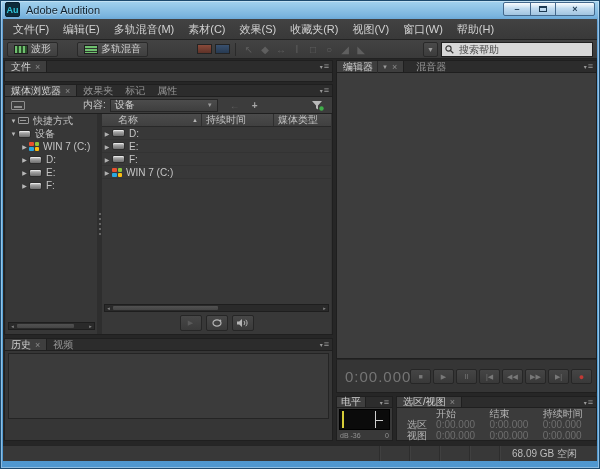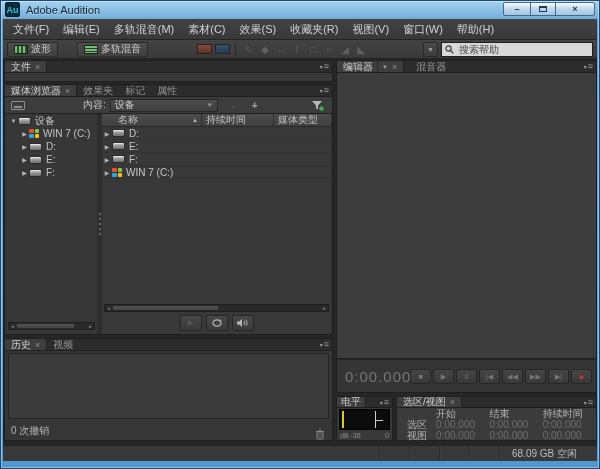--- a/index.html
+++ b/index.html
@@ -214,20 +214,25 @@
               <circle cx="10.5" cy="8.5" r="2.2" fill="#3fae49"></circle>
             </svg>
         </span>
       </div>
 
       <div style="position:absolute;left:1px;top:55px;width:329px;height:221px;background:#333;border:1px solid #1f1f1f;border-top:none;">
 
         <div class="treecol" style="left:1px;top:0;width:91px;bottom:0;">
           <div class="trow" style="padding-left:3px;">
             <span class="ar">▼</span>
+            <span class="sc-ic"></span>
+            <span>快捷方式</span>
+          </div>
+          <div class="trow" style="padding-left:3px;">
+            <span class="ar">▼</span>
             <span class="drive"></span>
             <span>设备</span>
           </div>
           <div class="trow" style="padding-left:14px;">
             <span class="ar">▶</span>
             <span class="winflag">
                 <i></i>
                 <i></i>
                 <i></i>
                 <i></i>
@@ -331,32 +336,20 @@
         <div class="tab">
             <span>视频</span>
           </div>
         <div class="pm">
             <span class="a">▾</span>
             <span class="l">≡</span>
           </div>
       </div>
       <div style="position:absolute;left:1px;top:292px;width:329px;height:90px;background:#363636;border:1px solid #1f1f1f;border-top:none;">
         <div style="position:absolute;left:3px;right:3px;top:2px;height:66px;background:#3b3b3b;border:1px solid #242424;"></div>
-        <div style="position:absolute;left:0;right:0;bottom:0;height:18px;display:flex;align-items:center;">
-          <span style="margin-left:6px;font-size:10px;color:#b8b8b8;">0 次撤销</span>
-          <span class="trash">
-            <svg width="10" height="11" viewBox="0 0 10 11">
-                <rect x="2" y="3" width="6" height="7" rx="1" fill="none" stroke="#8a8a8a"></rect>
-                <line x1="1" y1="2.5" x2="9" y2="2.5" stroke="#8a8a8a"></line>
-                <line x1="4" y1="1" x2="6" y2="1" stroke="#8a8a8a"></line>
-                <line x1="4" y1="4.5" x2="4" y2="8.5" stroke="#8a8a8a" stroke-width=".8"></line>
-                <line x1="6" y1="4.5" x2="6" y2="8.5" stroke="#8a8a8a" stroke-width=".8"></line>
-              </svg>
-          </span>
-        </div>
       </div>
 
       <div class="tabbar" style="left:333px;top:1px;width:261px;">
         <div class="tab active">
           <span>编辑器</span>
           <span class="dd">▼</span>
           <span class="x">×</span>
         </div>
         <div class="tab" style="margin-left:6px;">
             <span>混音器</span>

